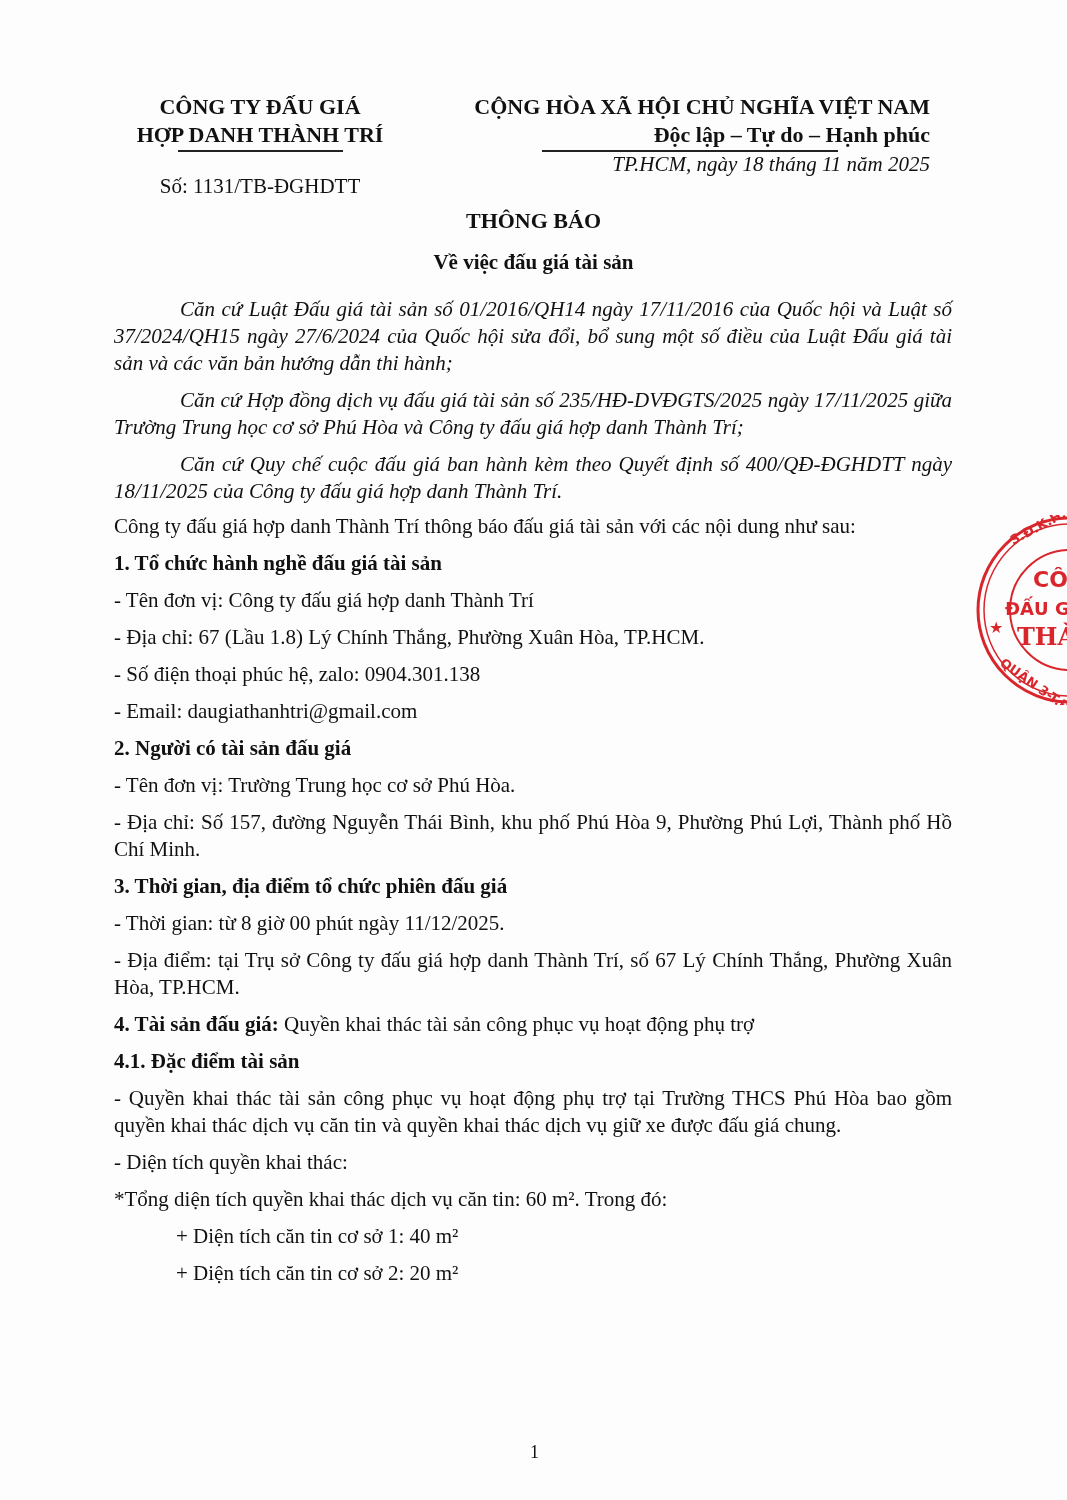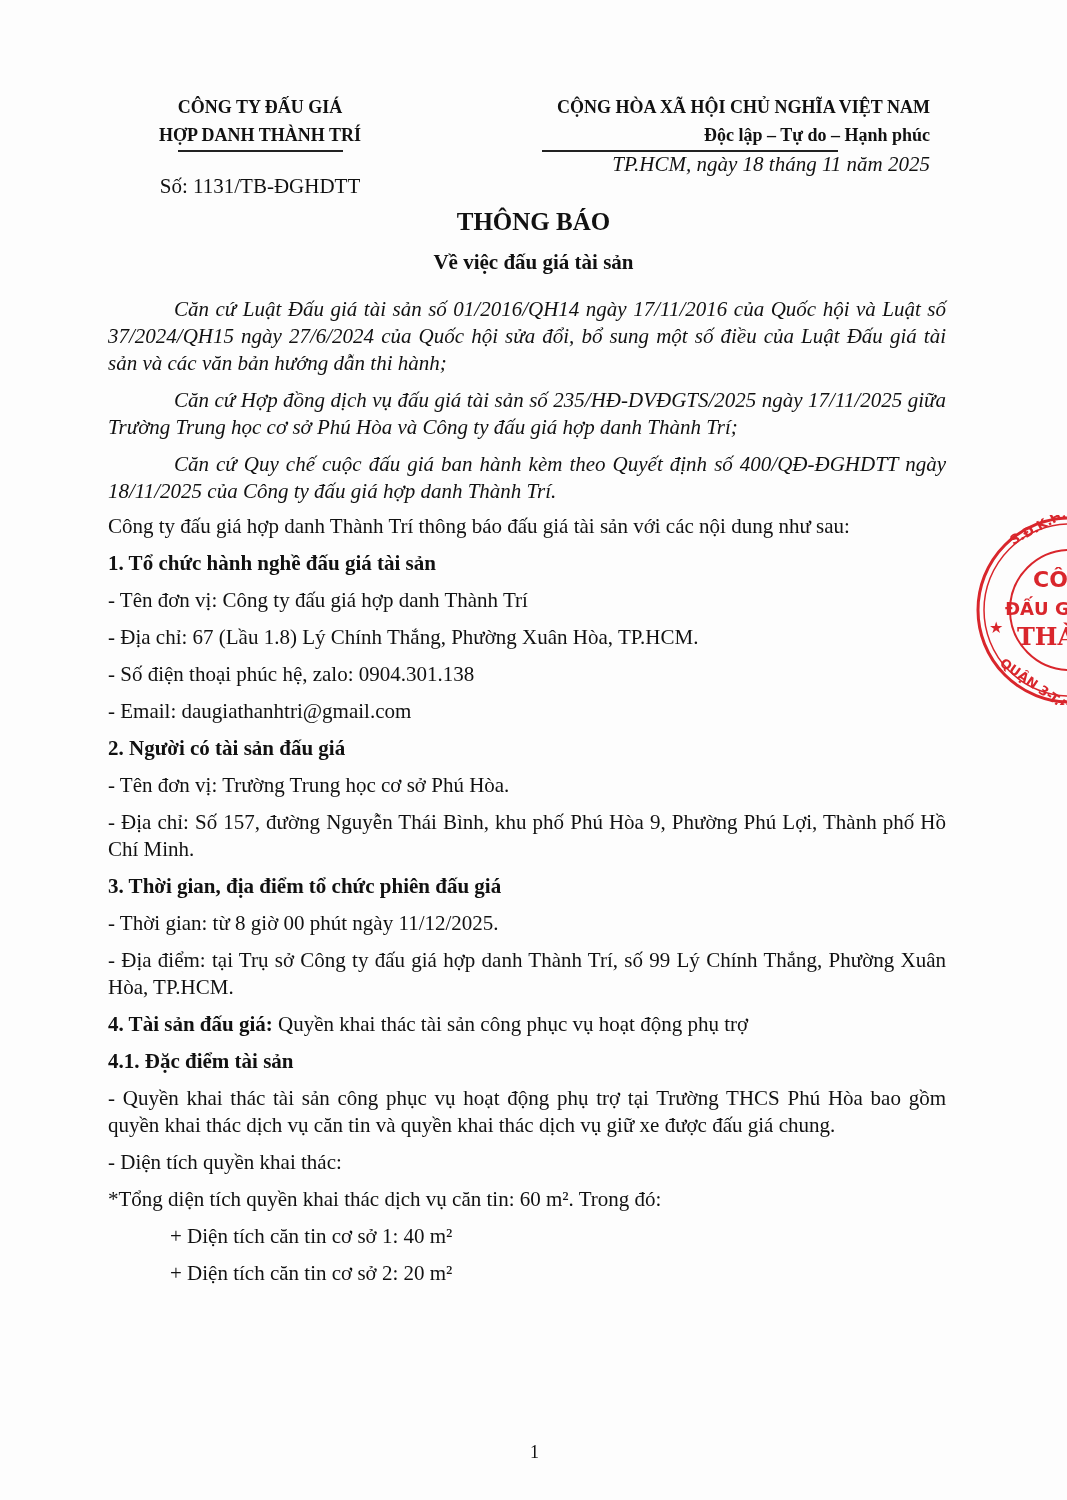--- a/index.html
+++ b/index.html
@@ -3,27 +3,27 @@
   <meta charset="utf-8">
   <style>
     html, body { margin: 0; padding: 0; }
     body {
       width: 1067px; height: 1500px; background: #fdfdfd; position: relative; overflow: hidden;
       font-family: "Liberation Serif", "DejaVu Serif", serif; color: #111;
     }
     .page { position: absolute; left: 0; top: 0; width: 1067px; height: 1500px; }
     .hdr-left { position: absolute; left: 120px; top: 93px; width: 280px; text-align: center; }
     .hdr-right { position: absolute; left: 450px; top: 93px; width: 480px; text-align: right; }
-    .hdr-title { font-weight: bold; font-size: 18px; line-height: 28px; }
+    .hdr-title { font-weight: bold; font-size: 22px; line-height: 28px; }
     .ul-line { height: 1.5px; background: #222; margin: 1px auto 0; }
     .ref { font-size: 21px; margin-top: 22px; text-align: center; }
     .date { font-size: 21px; margin-top: 0; font-style: italic; }
-    .title { position: absolute; left: 0; width: 1067px; text-align: center; top: 208px; font-weight: bold; font-size: 25px; }
+    .title { position: absolute; left: 0; width: 1067px; text-align: center; top: 208px; font-weight: bold; font-size: 22px; }
     .subtitle { position: absolute; left: 0; width: 1067px; text-align: center; top: 250px; font-weight: bold; font-size: 21px; }
-    .body { position: absolute; left: 108px; top: 296px; width: 838px; font-size: 21px; }
+    .body { position: absolute; left: 114px; top: 296px; width: 838px; font-size: 21px; }
     .para-italic { font-style: italic; text-align: justify; text-indent: 66px; line-height: 27px; margin: 0 0 10px 0; }
     .para { line-height: 27px; margin: 0 0 10px 0; text-align: justify; }
     .heading { font-weight: bold; line-height: 27px; margin: 0 0 10px 0; }
     .indent { padding-left: 62px; }
     .stamp { position: absolute; left: 975px; top: 515px; width: 130px; height: 190px; }
     .page-num { position: absolute; left: 530px; top: 1442px; font-size: 18px; }
   </style>
 </head>
 <body>
 
@@ -58,21 +58,21 @@
     <p class="para">- Địa chỉ: 67 (Lầu 1.8) Lý Chính Thắng, Phường Xuân Hòa, TP.HCM.</p>
     <p class="para">- Số điện thoại phúc hệ, zalo: 0904.301.138</p>
     <p class="para">- Email: daugiathanhtri@gmail.com</p>
 
     <p class="heading">2. Người có tài sản đấu giá</p>
     <p class="para">- Tên đơn vị: Trường Trung học cơ sở Phú Hòa.</p>
     <p class="para">- Địa chỉ: Số 157, đường Nguyễn Thái Bình, khu phố Phú Hòa 9, Phường Phú Lợi, Thành phố Hồ Chí Minh.</p>
 
     <p class="heading">3. Thời gian, địa điểm tổ chức phiên đấu giá</p>
     <p class="para">- Thời gian: từ 8 giờ 00 phút ngày 11/12/2025.</p>
-    <p class="para">- Địa điểm: tại Trụ sở Công ty đấu giá hợp danh Thành Trí, số 99 Lý Chính Thắng, Phường Xuân Hòa, TP.HCM.</p>
+    <p class="para">- Địa điểm: tại Trụ sở Công ty đấu giá hợp danh Thành Trí, số 67 Lý Chính Thắng, Phường Xuân Hòa, TP.HCM.</p>
 
     <p class="para"><b>4. Tài sản đấu giá:</b><span> Quyền khai thác tài sản công phục vụ hoạt động phụ trợ</span></p>
     <p class="heading">4.1. Đặc điểm tài sản</p>
     <p class="para">- Quyền khai thác tài sản công phục vụ hoạt động phụ trợ tại Trường THCS Phú Hòa bao gồm quyền khai thác dịch vụ căn tin và quyền khai thác dịch vụ giữ xe được đấu giá chung.</p>
     <p class="para">- Diện tích quyền khai thác:</p>
     <p class="para">*Tổng diện tích quyền khai thác dịch vụ căn tin: 60 m². Trong đó:</p>
     <p class="para indent">+ Diện tích căn tin cơ sở 1: 40 m²</p>
     <p class="para indent">+ Diện tích căn tin cơ sở 2: 20 m²</p>
   </div>
 

